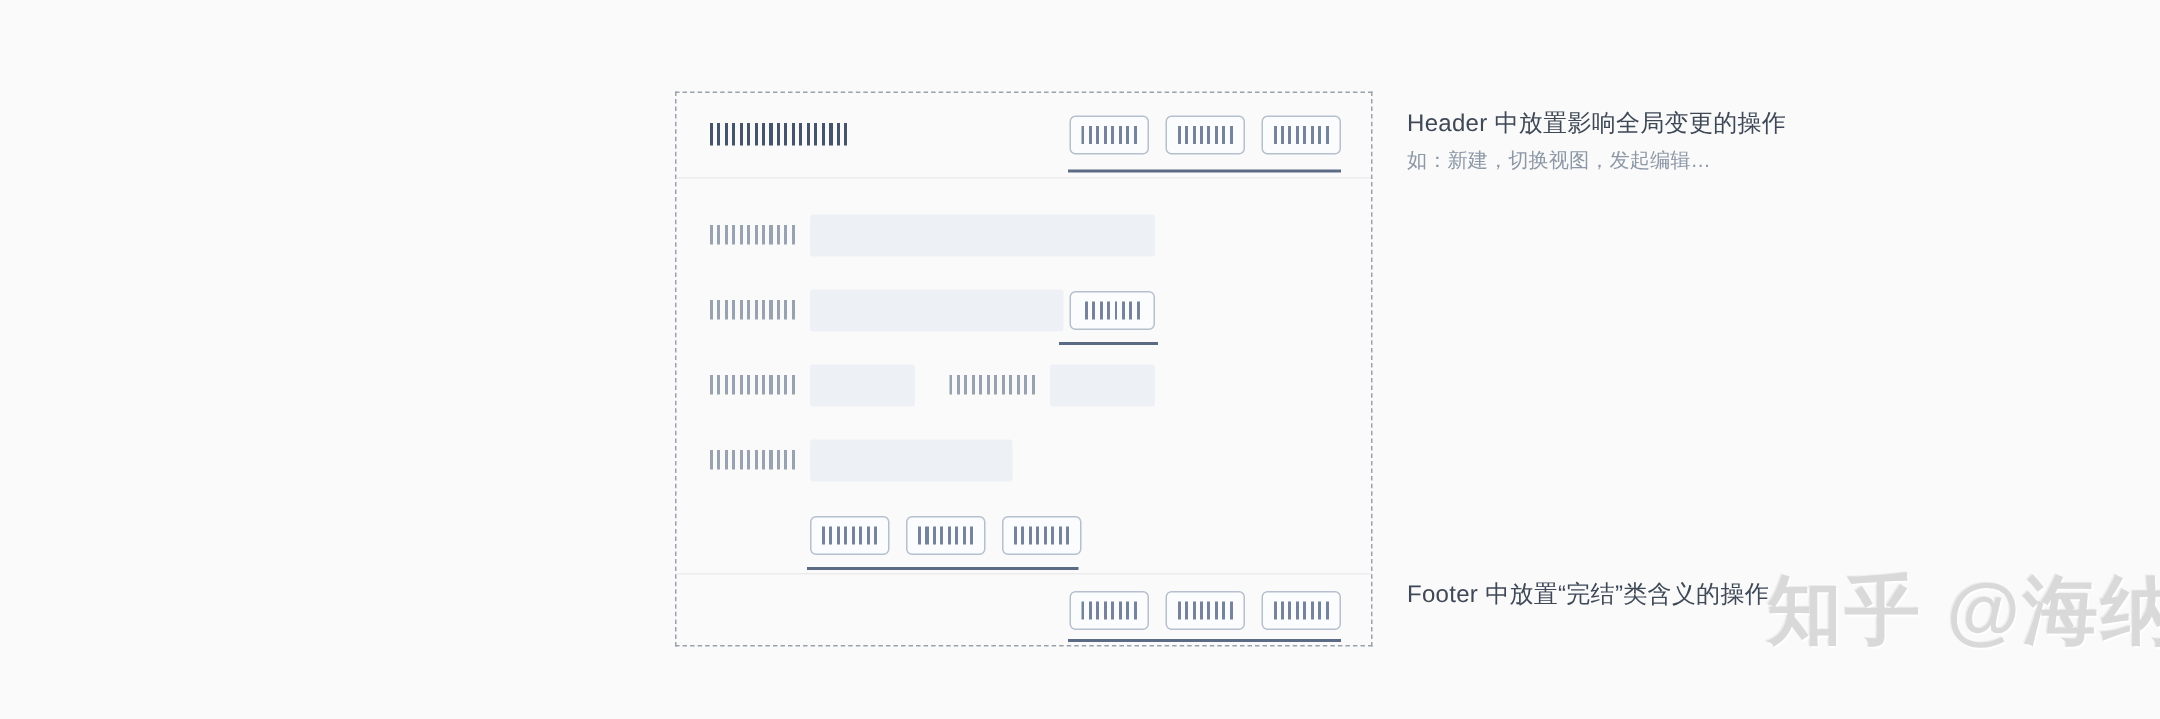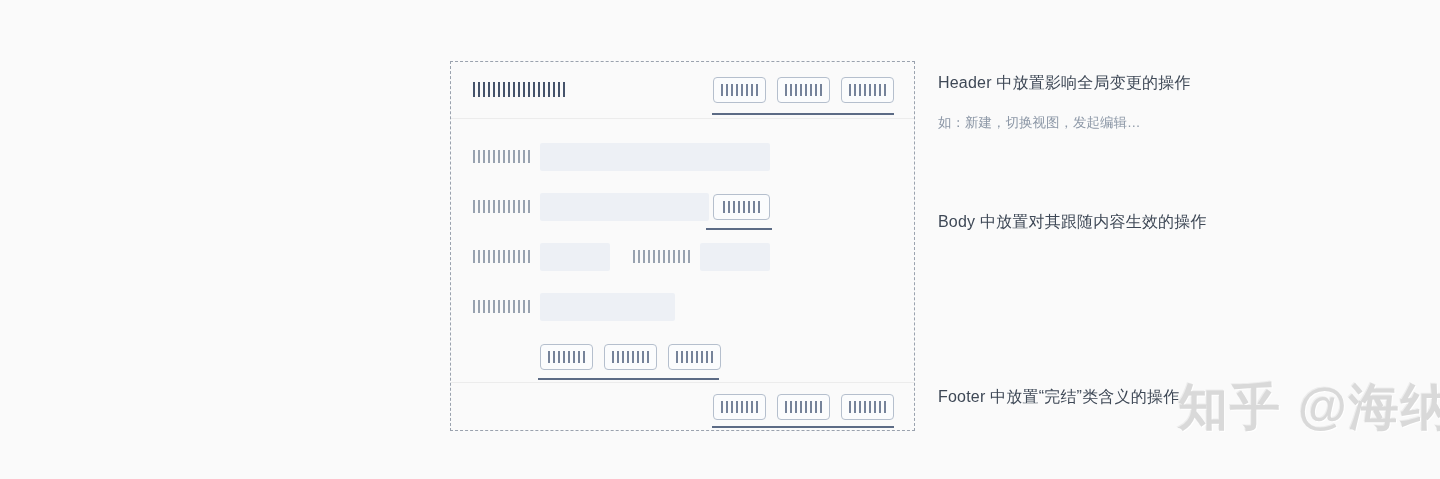--- a/index.html
+++ b/index.html
@@ -62,21 +62,21 @@
 
   
   .annotation { position: absolute; left: 938px; width: 420px; }
   .annotation-title {
     font-size: 16px;
     line-height: 20px;
     color: var(--annotation-title, #3e4856);
     letter-spacing: 0.2px;
   }
   .annotation-subtitle {
-    margin-top: 22px;
+    margin-top: 6px;
     font-size: 13.5px;
     line-height: 16px;
     color: var(--annotation-subtitle, #8d98a7);
   }
   #annotation-header { top: 73px; }
   #annotation-body   { top: 212px; }
   #annotation-footer { top: 387px; }
 
   
   .watermark {
@@ -155,20 +155,19 @@
   </div>
   <div class="abs underline" style="left:261px; top:364px; width:182px;"></div>
 </div>
 
 <div class="annotation" id="annotation-header">
   <div class="annotation-title">Header 中放置影响全局变更的操作</div>
   <div class="annotation-subtitle">如：新建，切换视图，发起编辑…</div>
 </div>
 
 <div class="annotation" id="annotation-body">
-  <div class="annotation-title">Body 中放置对其跟随内容生效的操作</div>
 </div>
 
 <div class="annotation" id="annotation-footer">
   <div class="annotation-title">Footer 中放置“完结”类含义的操作</div>
 </div>
 
 <div class="watermark">知乎 @海纳</div>
 
 </body></html>

